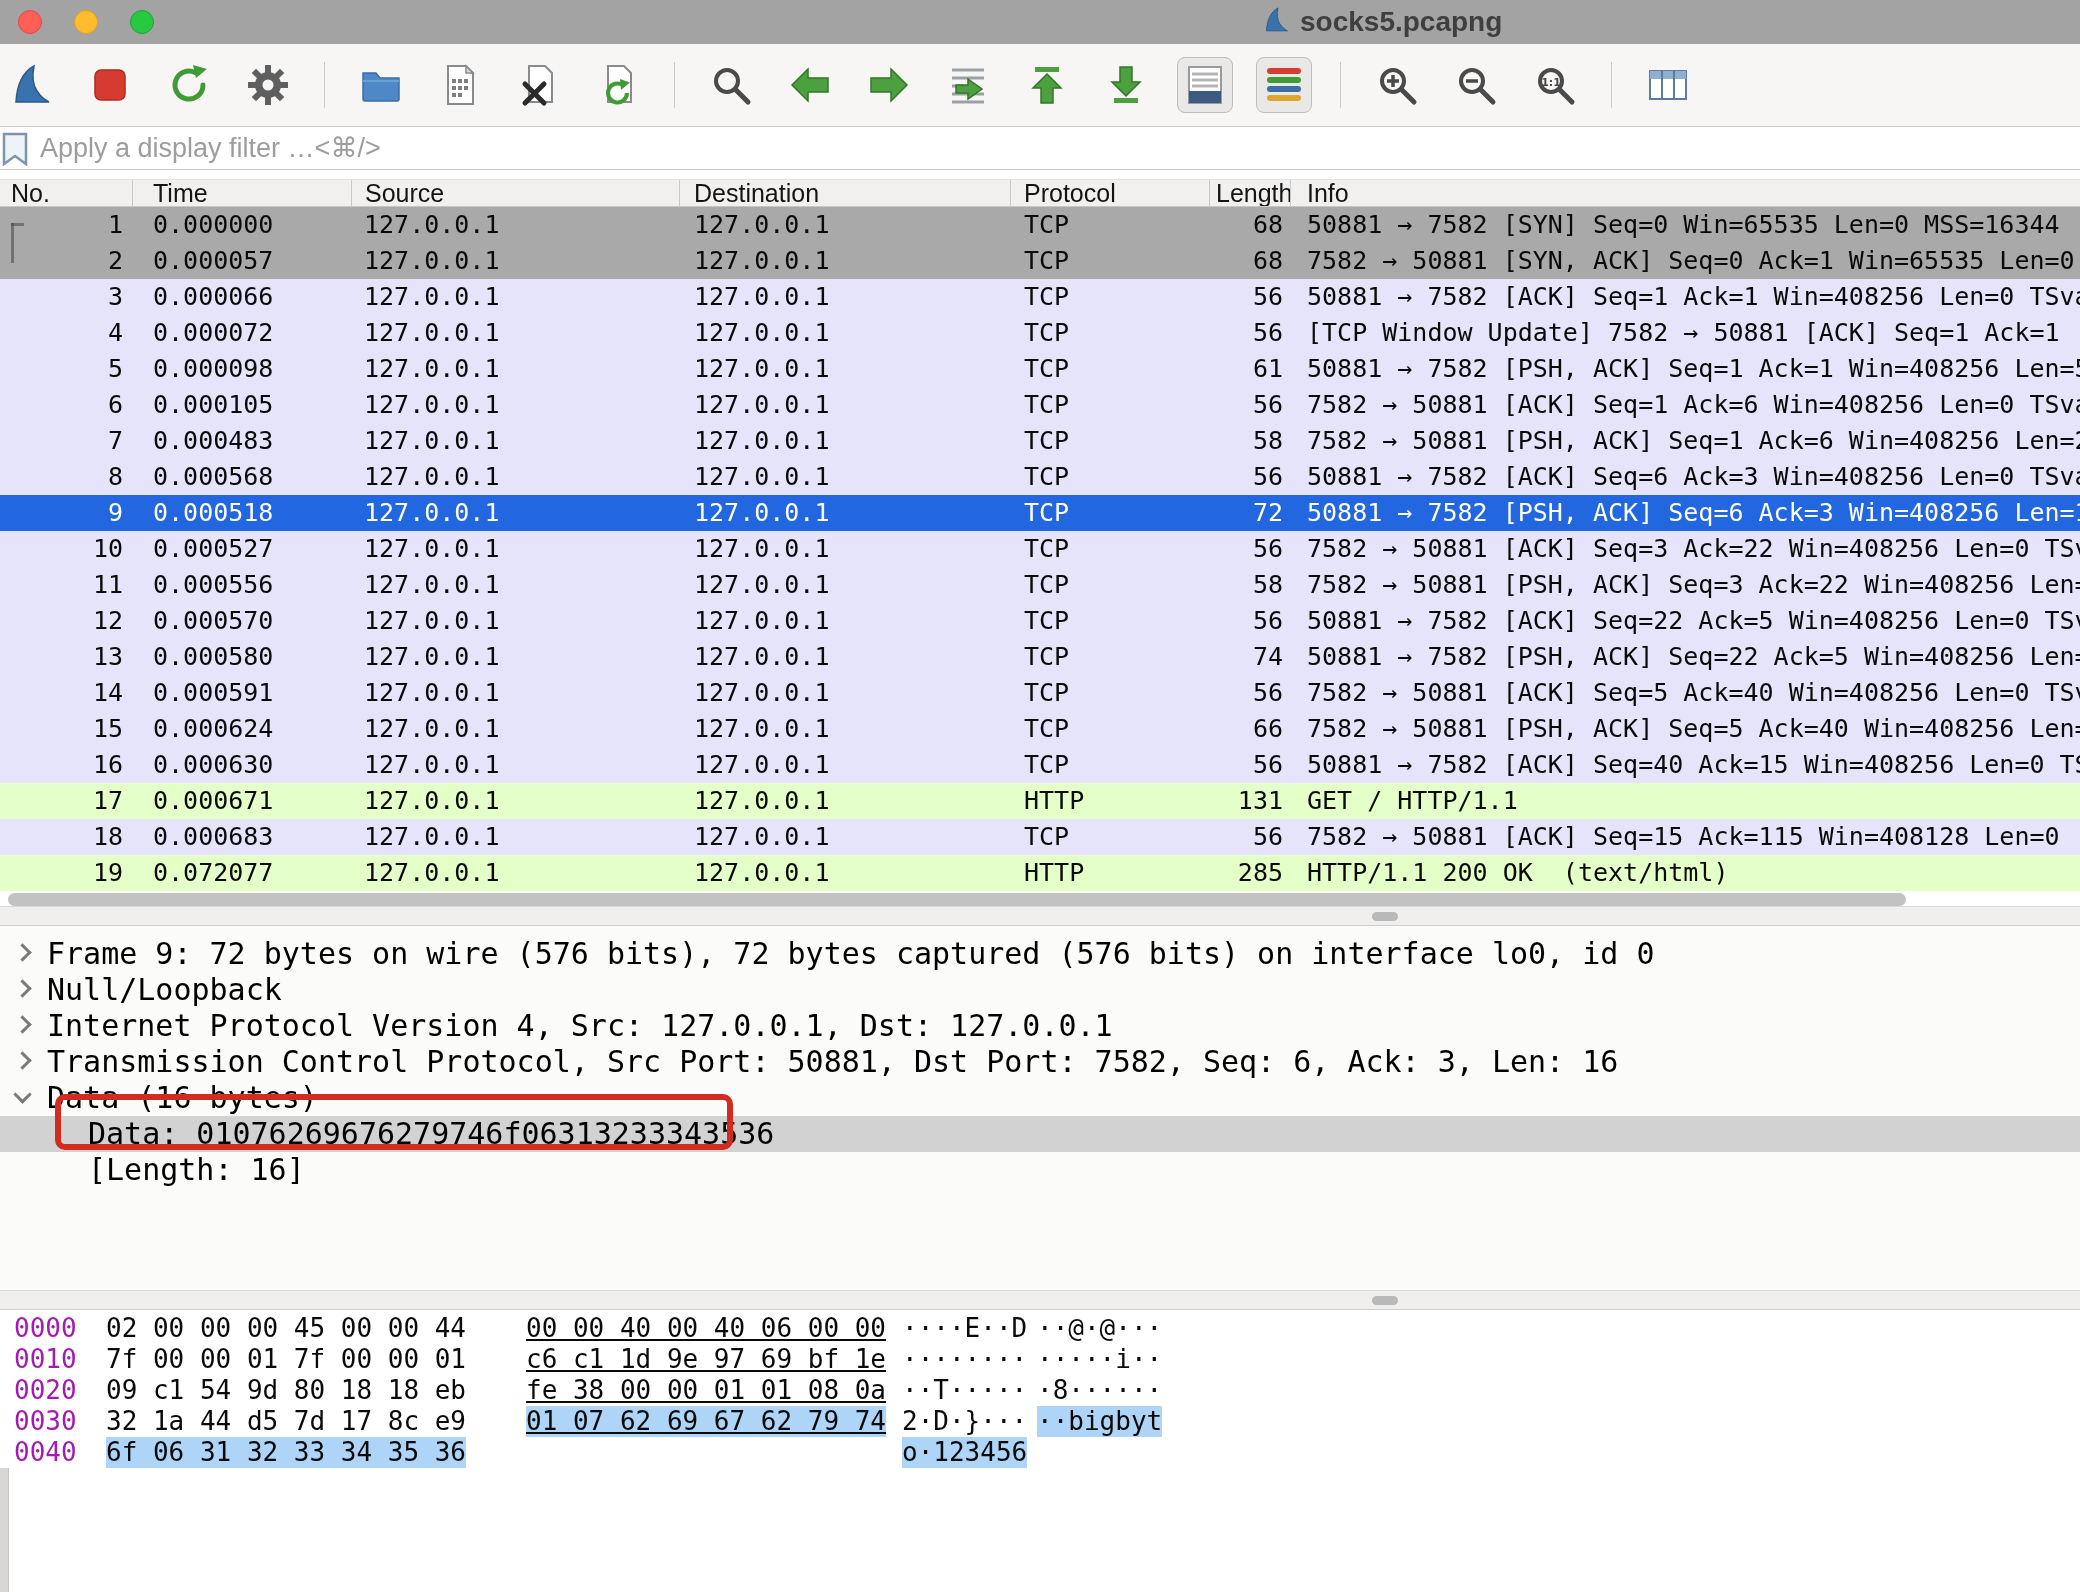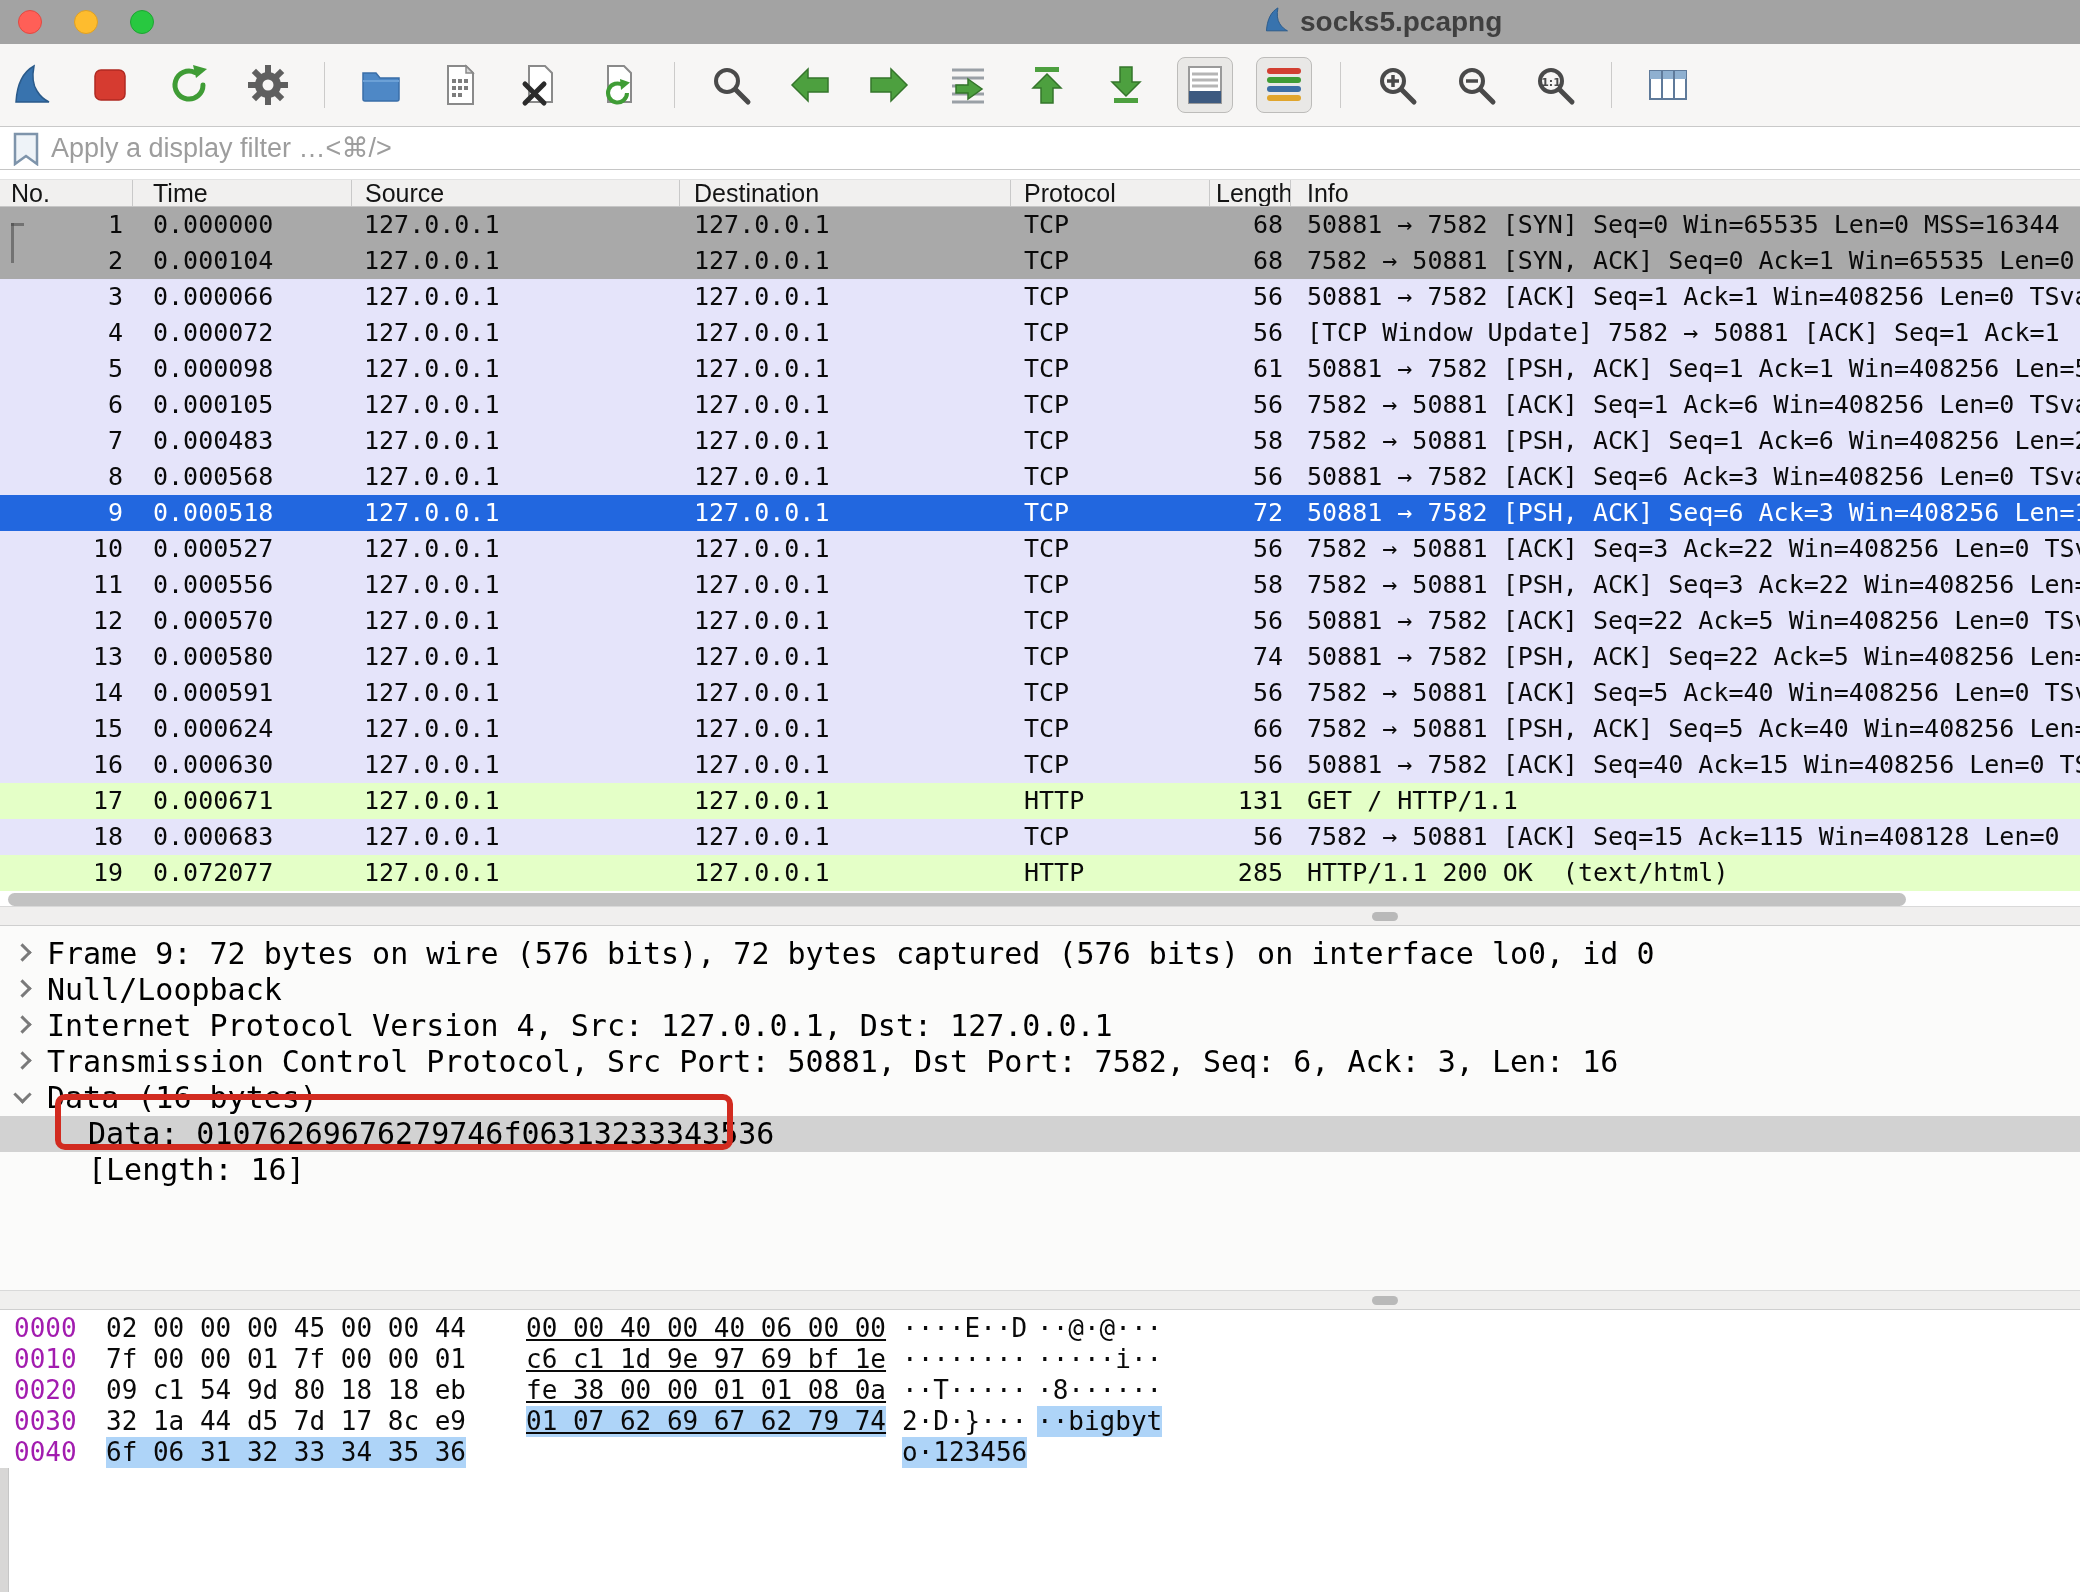--- a/index.html
+++ b/index.html
@@ -20,21 +20,21 @@
   .toolbar { position:absolute; top:44px; left:0; width:100%; height:83px; background:#f7f6f5;
              border-bottom:1px solid #c9c9c9; display:flex; align-items:center; gap:23px; padding-left:3px; }
   .tb-btn { width:56px; height:56px; display:flex; align-items:center; justify-content:center;
             border-radius:8px; flex:0 0 auto; }
   .tb-btn.pressed { background:#e9e8e6; border:1px solid #bdbcba; }
   .tb-ic { display:flex; }
   .tb-sep { width:1px; height:46px; background:#cccbca; flex:0 0 auto; margin:0 5px; }
 
   
   .filterbar { position:absolute; top:128px; left:0; width:100%; height:42px; background:#fff;
-               border-bottom:1px solid #c6c6c6; display:flex; align-items:center; gap:10px; padding-left:11px; }
+               border-bottom:1px solid #c6c6c6; display:flex; align-items:center; gap:10px; padding-left:0; }
   .filter-input { flex:1; border:none; outline:none; background:transparent; font-size:27px;
                   font-family:"Liberation Sans","DejaVu Sans",sans-serif; color:#222; }
   .filter-input::placeholder { color:#9d9d9d; }
 
   
   .packet-list { position:absolute; top:170px; left:0; width:100%; height:736px; background:#fff; }
   .phead { position:absolute; top:9px; left:0; width:100%; height:28px; background:#f1f0ef;
            border-top:1px solid #e2e2e2; border-bottom:1px solid #c6c6c6;
            display:grid; grid-template-columns:133px 219px 328px 331px 199px 81px 1fr;
            font-size:25px; color:#141414; }
@@ -354,21 +354,21 @@
           <div class="pcell col-no">1</div>
           <div class="pcell col-time">0.000000</div>
           <div class="pcell col-source">127.0.0.1</div>
           <div class="pcell col-destination">127.0.0.1</div>
           <div class="pcell col-protocol">TCP</div>
           <div class="pcell col-length">68</div>
           <div class="pcell col-info">50881 → 7582 [SYN] Seq=0 Win=65535 Len=0 MSS=16344</div>
         </div>
         <div class="prow style-gray">
           <div class="pcell col-no">2</div>
-          <div class="pcell col-time">0.000104</div>
+          <div class="pcell col-time">0.000057</div>
           <div class="pcell col-source">127.0.0.1</div>
           <div class="pcell col-destination">127.0.0.1</div>
           <div class="pcell col-protocol">TCP</div>
           <div class="pcell col-length">68</div>
           <div class="pcell col-info">7582 → 50881 [SYN, ACK] Seq=0 Ack=1 Win=65535 Len=0</div>
         </div>
         <div class="prow style-tcp">
           <div class="pcell col-no">3</div>
           <div class="pcell col-time">0.000066</div>
           <div class="pcell col-source">127.0.0.1</div>

